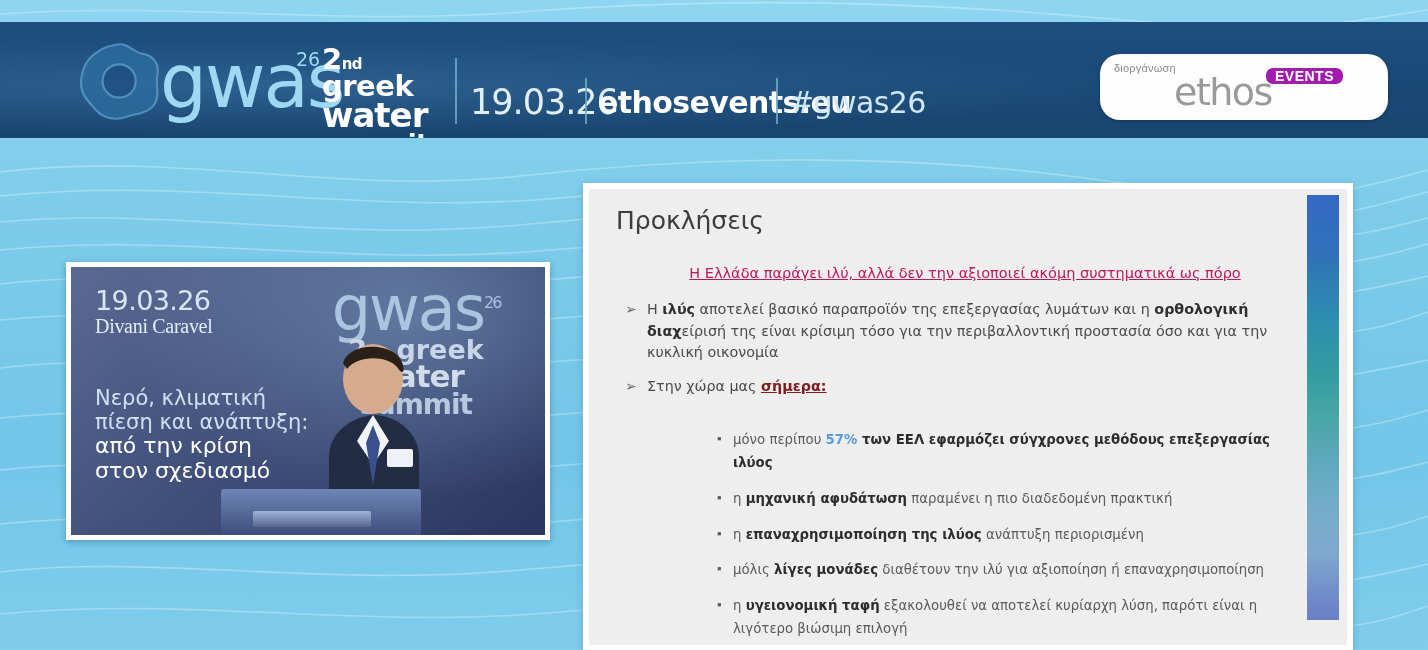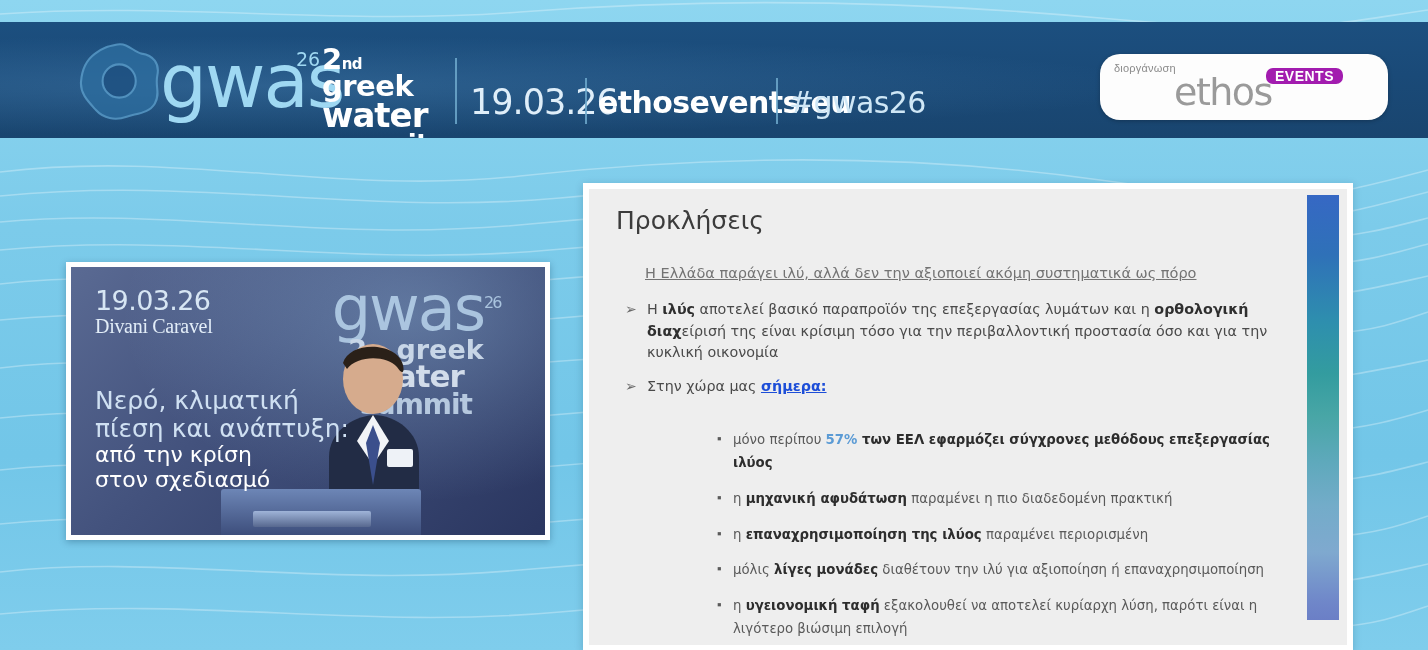--- a/index.html
+++ b/index.html
@@ -139,21 +139,21 @@
   #vid-venue {
     position: absolute; left: 24px; top: 48px;
     font-size: 20px; color: #e2edf8; letter-spacing: -.3px;
     font-family: Liberation Serif, serif;
   }
   #vid-title {
     position: absolute; left: 24px; top: 120px;
     font-family: "DejaVu Sans", sans-serif;
     line-height: 1.12;
   }
-  #vid-title .t-light { font-size: 25px; color: #cfe0f2; display: block; }
+  #vid-title .t-light { font-size: 21px; color: #cfe0f2; display: block; }
   #vid-title .t-bold  { font-size: 22px; color: #ffffff; font-weight: 400; display: block; }
 
   
   #vid-backdrop {
     position: absolute; right: 4px; top: 14px;
     width: 250px; text-align: center;
     font-family: "DejaVu Sans", sans-serif;
     opacity: .85;
   }
   #vid-backdrop .bd-gwas {
@@ -190,41 +190,41 @@
     background: #eeeeee;
     overflow: hidden;
   }
   #slide-title {
     position: absolute; left: 27px; top: 17px;
     font-size: 25px; color: #3c3c3c; font-weight: 400;
     font-family: "DejaVu Sans", sans-serif;
   }
   #slide-subtitle {
     position: absolute; left: 56px; top: 76px;
-    width: 640px; text-align: left;
-    font-size: 14.5px; color: #737373;
+    width: 640px; text-align: center;
+    font-size: 14.5px; color: #be185d;
     text-decoration: underline;
     font-family: "DejaVu Sans", sans-serif;
   }
 
   #bullets { position: absolute; left: 36px; top: 110px; width: 660px; }
 
   .b-row { display: flex; margin-bottom: 12px; }
   .b-marker {
     width: 22px; flex: 0 0 22px;
     color: #6a6a6a; font-size: 14px; line-height: 1.5;
     font-family: "DejaVu Sans", sans-serif;
   }
   .b-text {
     flex: 1;
     font-size: 14.3px; line-height: 1.52; color: #4a4a4a;
     font-family: "DejaVu Sans", sans-serif;
   }
   .b-text b { color: #2f2f2f; font-weight: 700; }
-  .b-text .lnk { color: #1d4ed8; text-decoration: underline; font-weight: 700; }
+  .b-text .lnk { color: #7f1d1d; text-decoration: underline; font-weight: 700; }
 
   #subbullets { position: absolute; left: 128px; top: 240px; width: 560px; }
   .sb-row { display: flex; margin-bottom: 13px; }
   .sb-marker {
     width: 16px; flex: 0 0 16px;
     color: #5a5a5a; font-size: 13px; line-height: 1.6;
   }
   .sb-text {
     flex: 1;
     font-size: 13.3px; line-height: 1.72; color: #5a5a5a;
@@ -362,21 +362,21 @@
         <div class="sb-row">
           <div class="sb-marker">▪</div>
           <div class="sb-text"><span>μόνο περίπου </span><span class="pct">57%</span><b> των ΕΕΛ εφαρμόζει σύγχρονες μεθόδους επεξεργασίας ιλύος</b></div>
         </div>
         <div class="sb-row">
           <div class="sb-marker">▪</div>
           <div class="sb-text"><span>η </span><b>μηχανική αφυδάτωση</b><span> παραμένει η πιο διαδεδομένη πρακτική</span></div>
         </div>
         <div class="sb-row">
           <div class="sb-marker">▪</div>
-          <div class="sb-text"><span>η </span><b>επαναχρησιμοποίηση της ιλύος</b><span> παραμένει περιορισμένη</span></div>
+          <div class="sb-text"><span>η </span><b>επαναχρησιμοποίηση της ιλύος</b><span> ανάπτυξη περιορισμένη</span></div>
         </div>
         <div class="sb-row">
           <div class="sb-marker">▪</div>
           <div class="sb-text"><span>μόλις </span><b>λίγες μονάδες</b><span> διαθέτουν την ιλύ για αξιοποίηση ή επαναχρησιμοποίηση</span></div>
         </div>
         <div class="sb-row">
           <div class="sb-marker">▪</div>
           <div class="sb-text"><span>η </span><b>υγειονομική ταφή</b><span> εξακολουθεί να αποτελεί κυρίαρχη λύση, παρότι είναι η λιγότερο βιώσιμη επιλογή</span></div>
         </div>
       </div>

